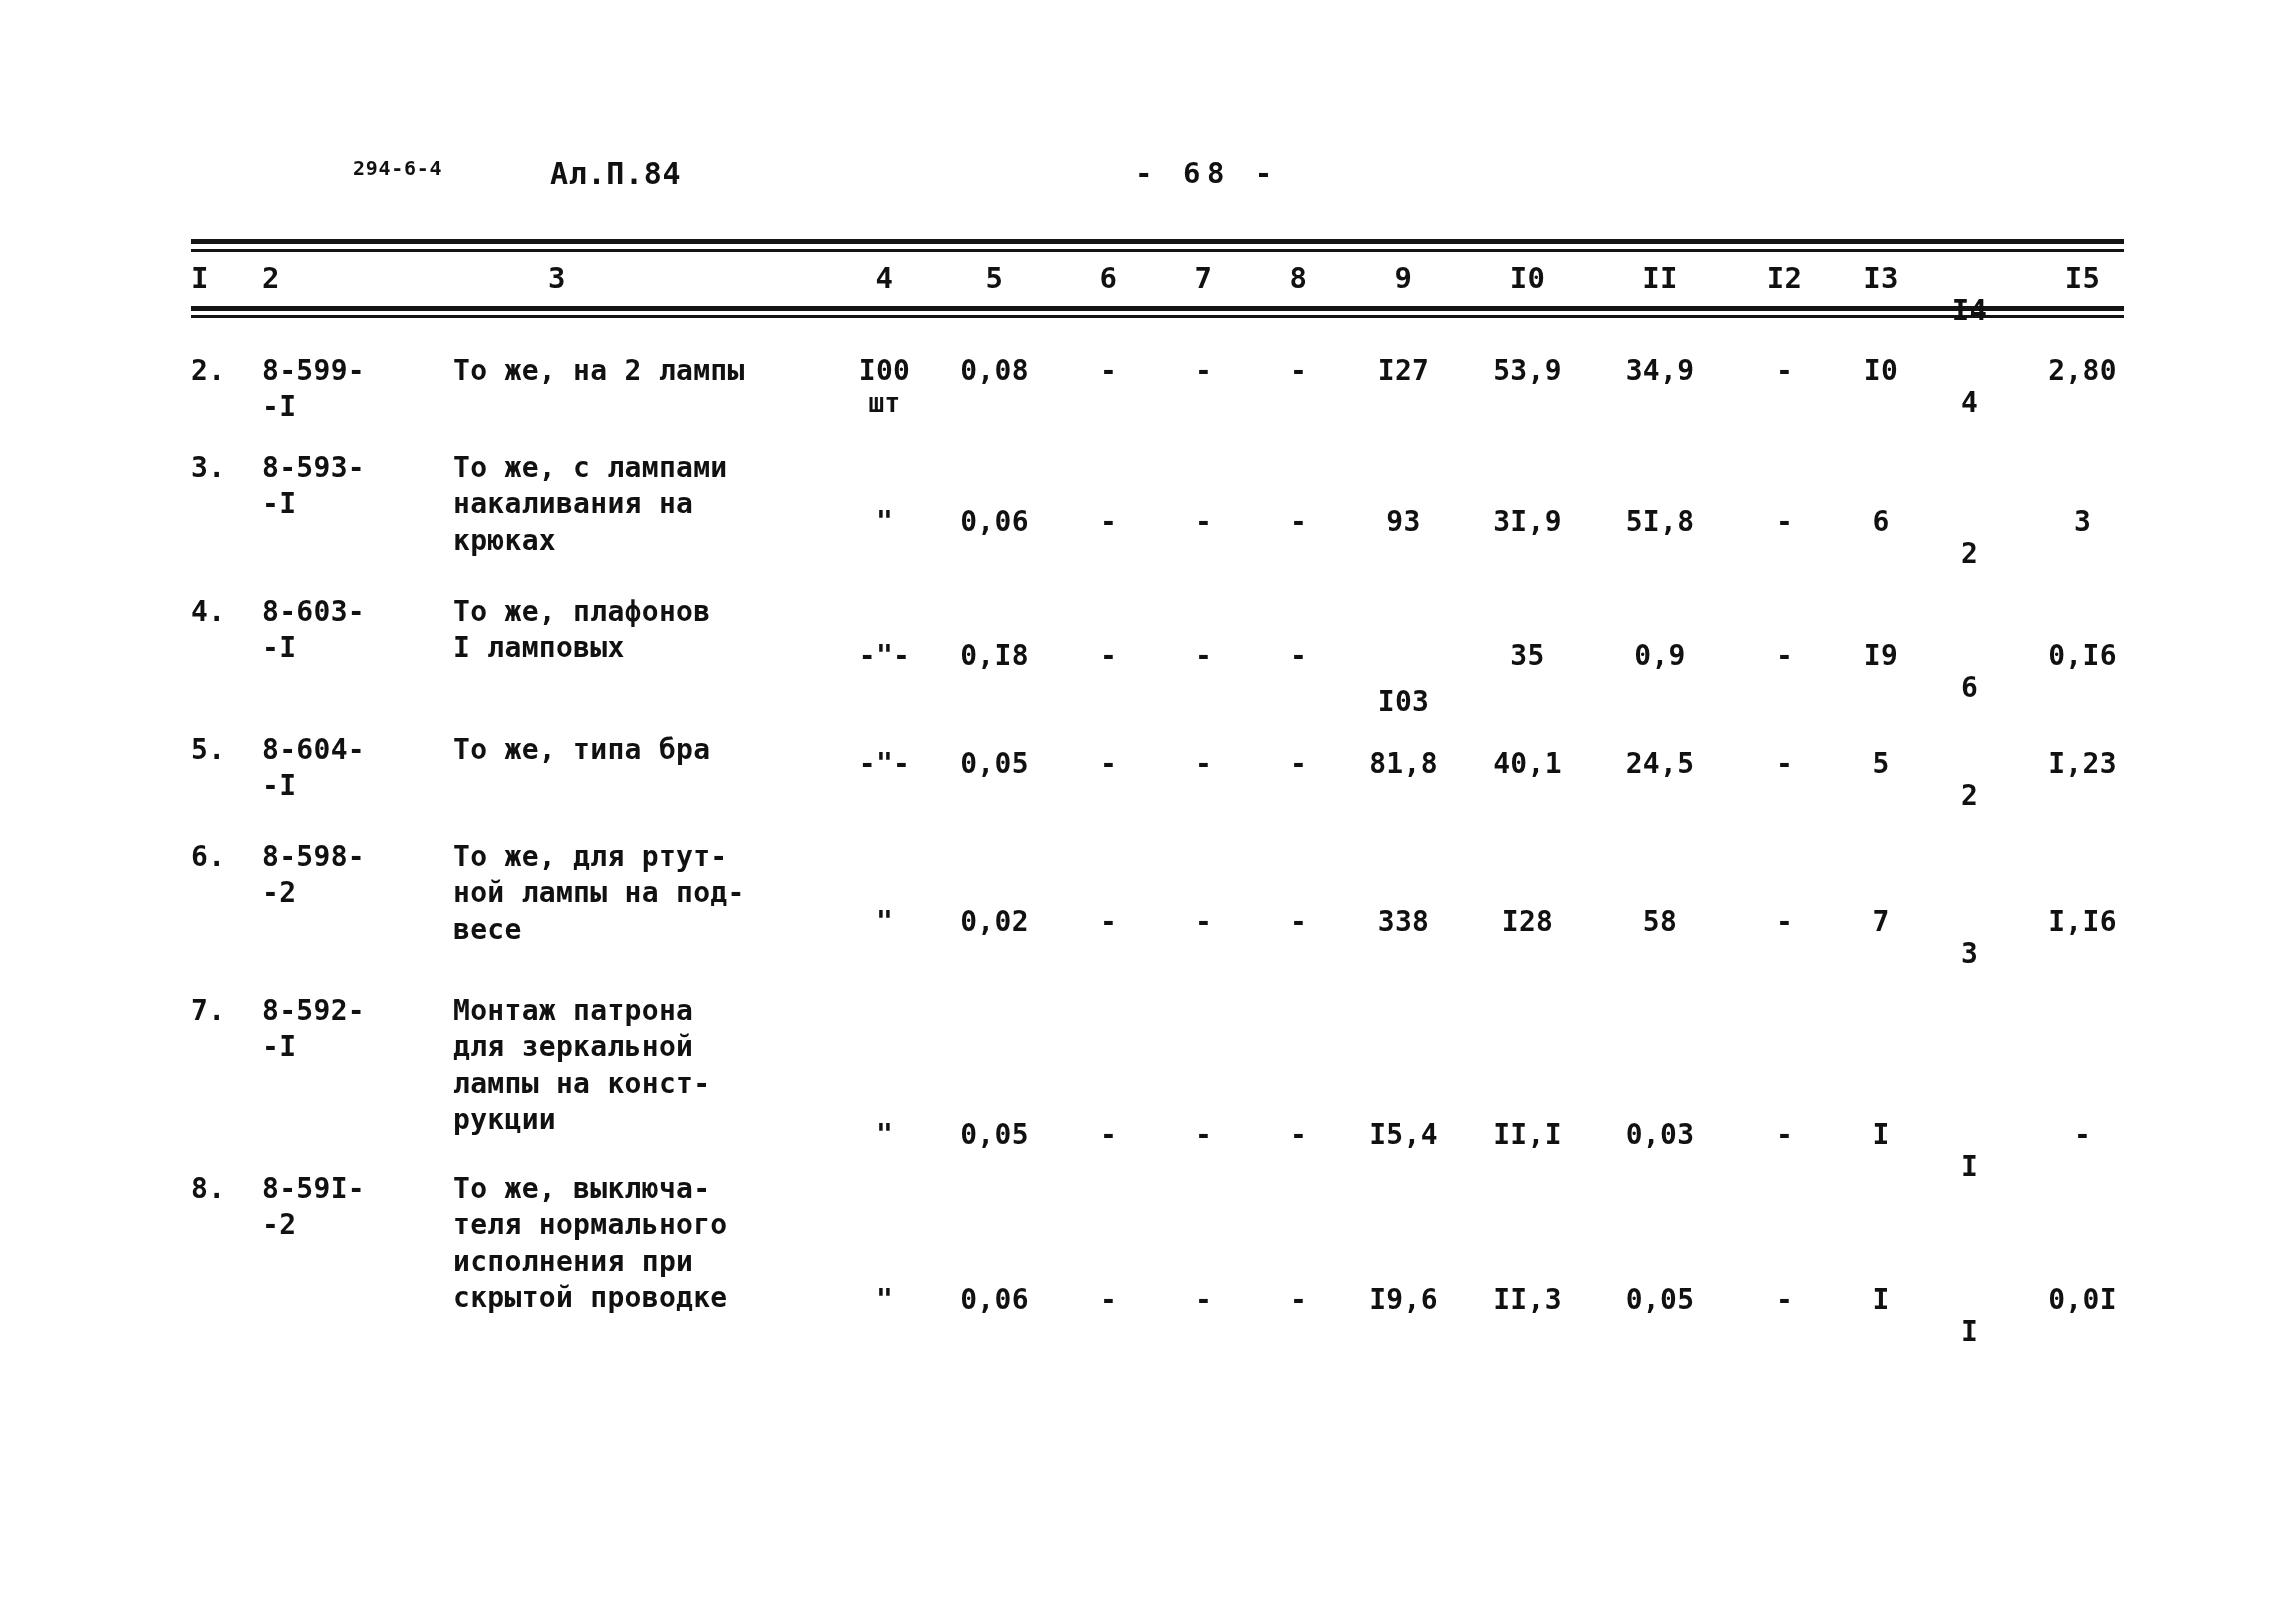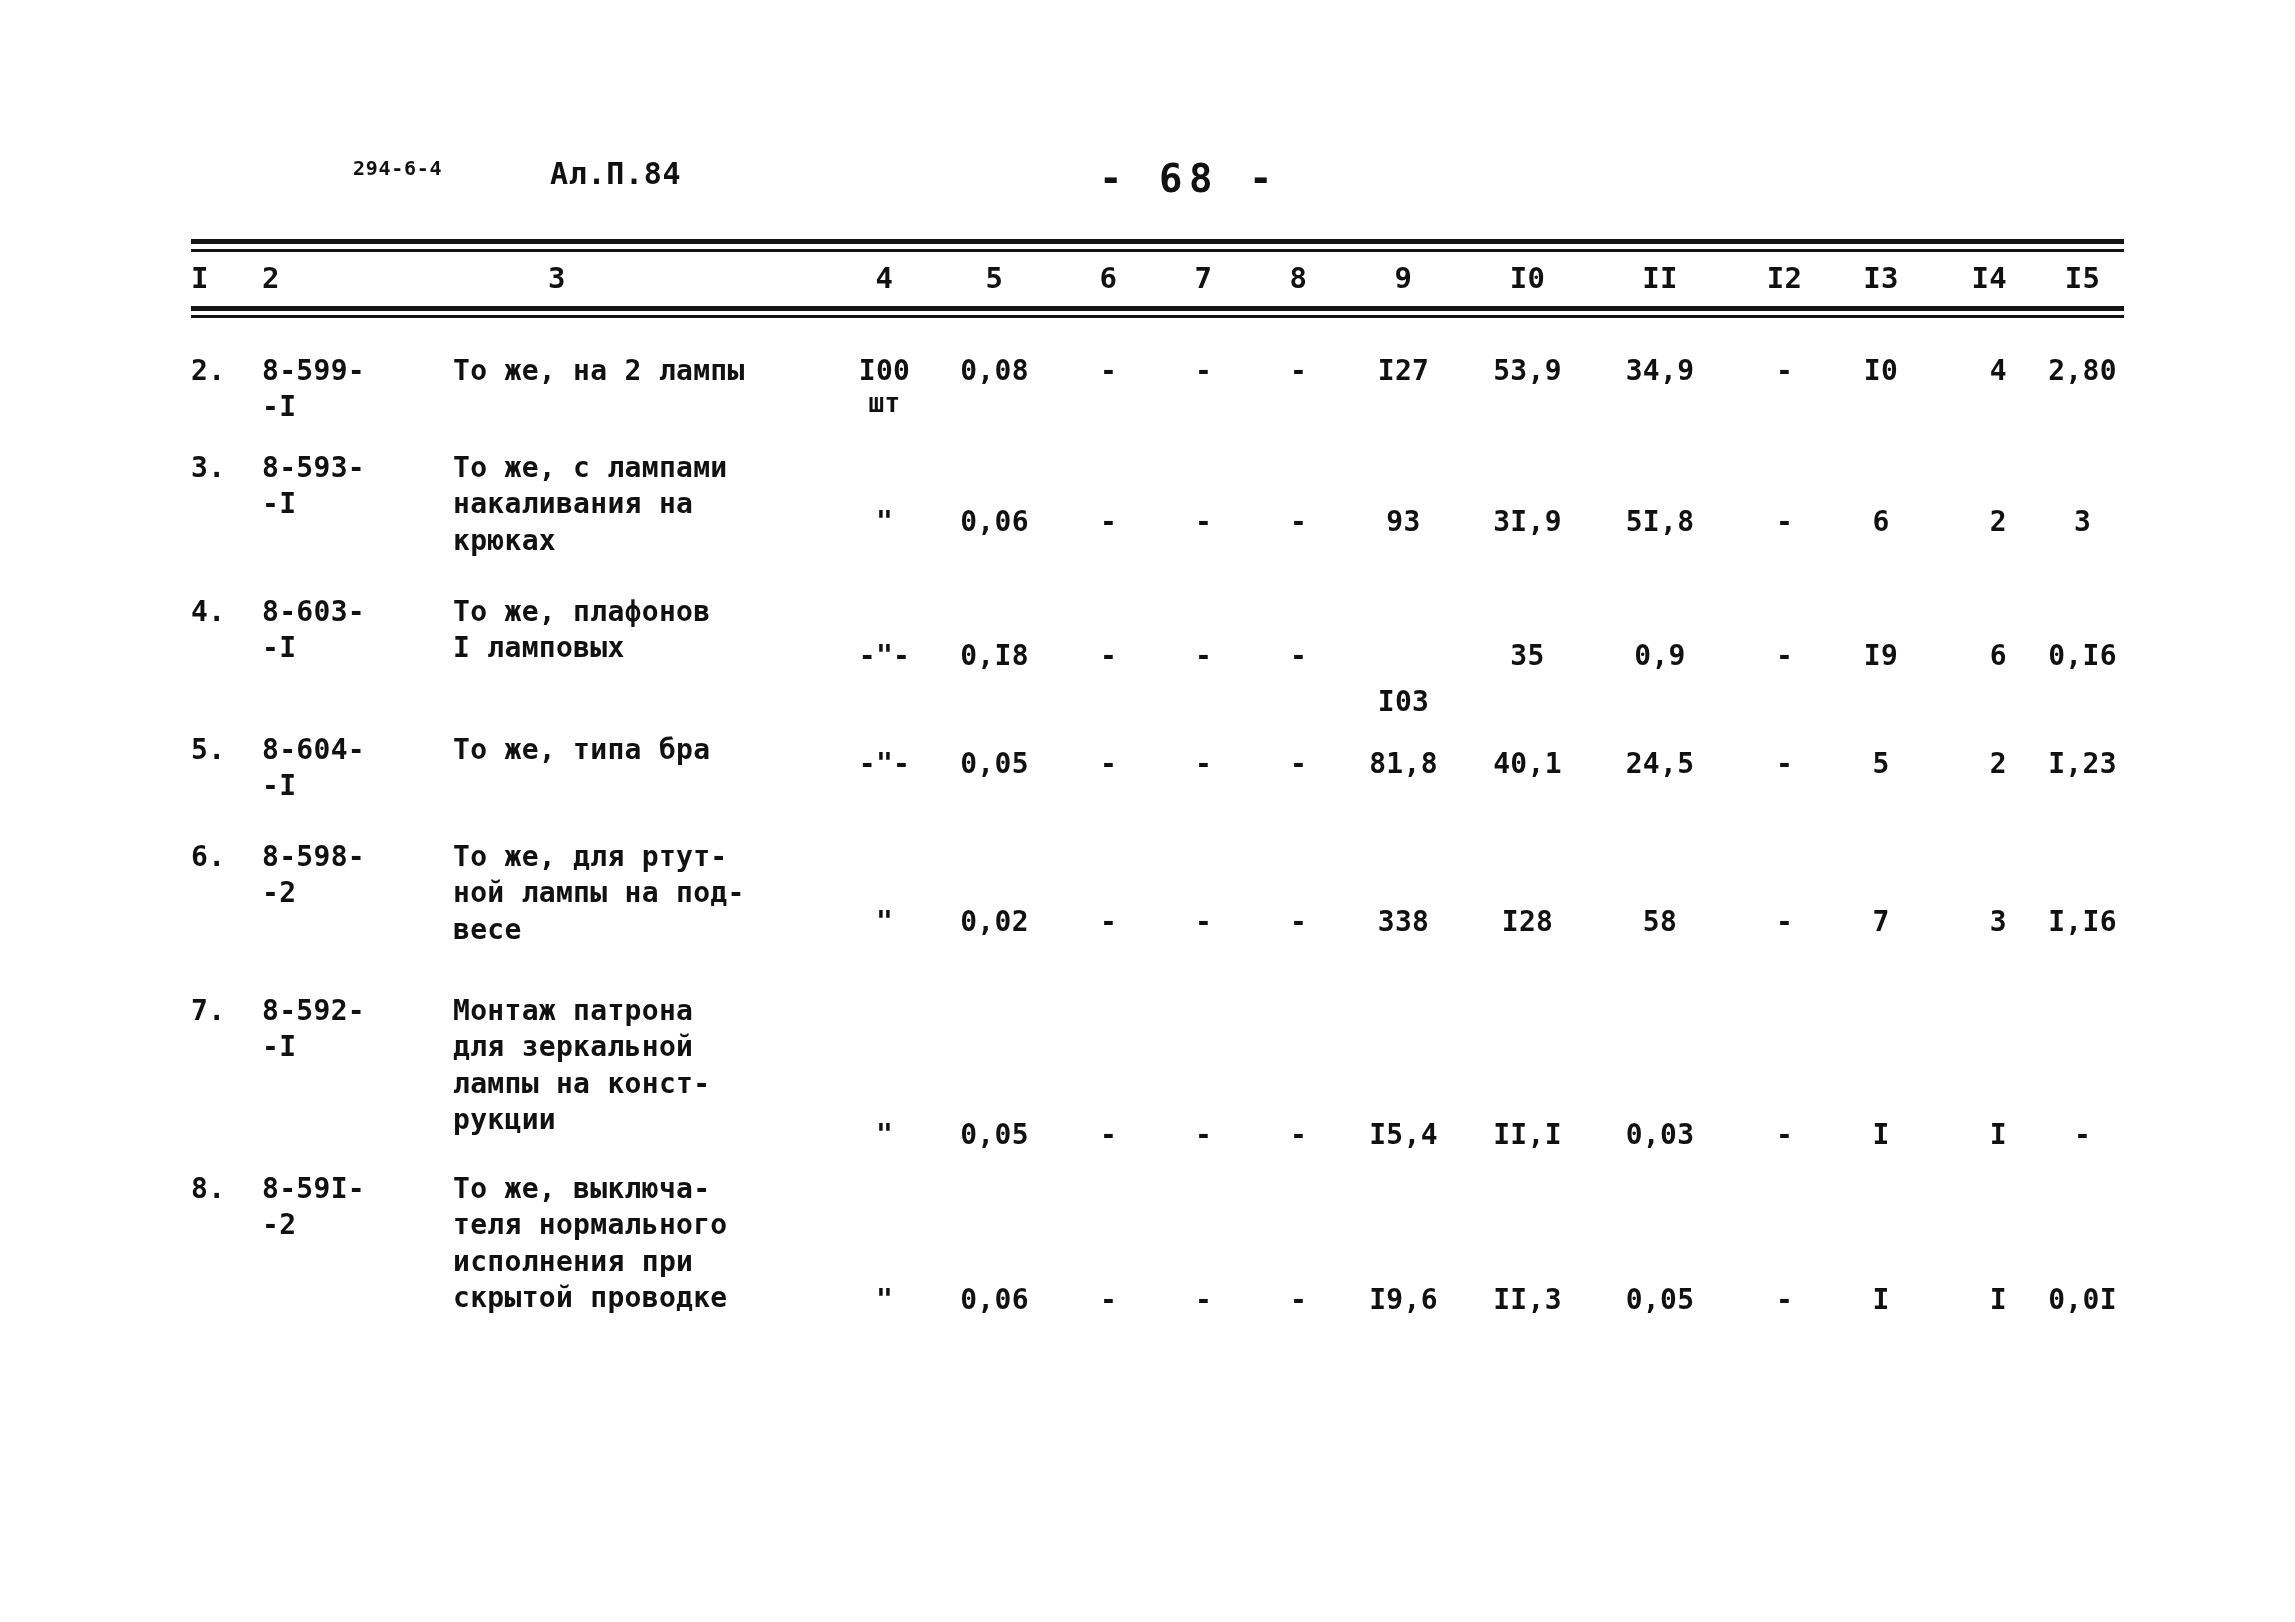--- a/index.html
+++ b/index.html
@@ -43,23 +43,23 @@
     position: absolute;
     left: 550px;
     top: 0;
     font-size: 30px;
     letter-spacing: 0.7px;
     font-weight: 700;
     white-space: pre;
   }
   .page-number {
     position: absolute;
-    left: 1099px;
-    top: 0;
-    font-size: 39px;
+    left: 1135px;
+    top: 0;
+    font-size: 29px;
     letter-spacing: 6.5px;
     font-weight: 700;
     white-space: pre;
   }
 
   
   .rule {
     position: absolute;
     left: 191px;
     width: 1933px;
@@ -98,21 +98,21 @@
   .c-unit   { left: 654px; width: 79px; text-align: center; }
   .c-5      { left: 746px; width: 115px; text-align: center; }
   .c-6      { left: 880px; width: 75px; text-align: center; }
   .c-7      { left: 975px; width: 75px; text-align: center; }
   .c-8      { left: 1070px; width: 75px; text-align: center; }
   .c-9      { left: 1155px; width: 115px; text-align: center; }
   .c-10     { left: 1279px; width: 115px; text-align: center; }
   .c-11     { left: 1407px; width: 124px; text-align: center; }
   .c-12     { left: 1551px; width: 85px; text-align: center; }
   .c-13     { left: 1649px; width: 82px; text-align: center; }
-  .c-14     { left: 1741px; width: 75px; text-align: right; }
+  .c-14     { left: 1741px; width: 75px; text-align: center; margin-top: 32px; }
   .c-15     { left: 1826px; width: 131px; text-align: center; }
 
   .hdr .cell { font-size: 29px; }
   .unit-sub {
     display: block;
     font-size: 26px;
     line-height: 1.15;
   }
   .multiline { line-height: 1.30; }
 </style>

